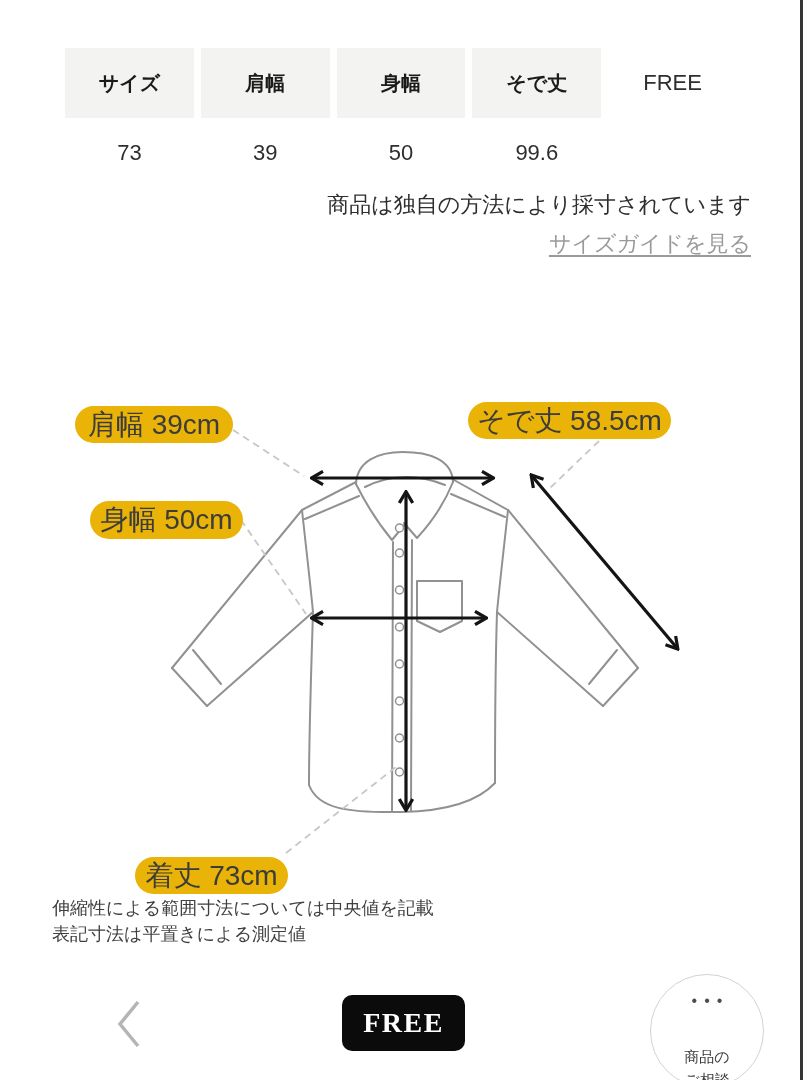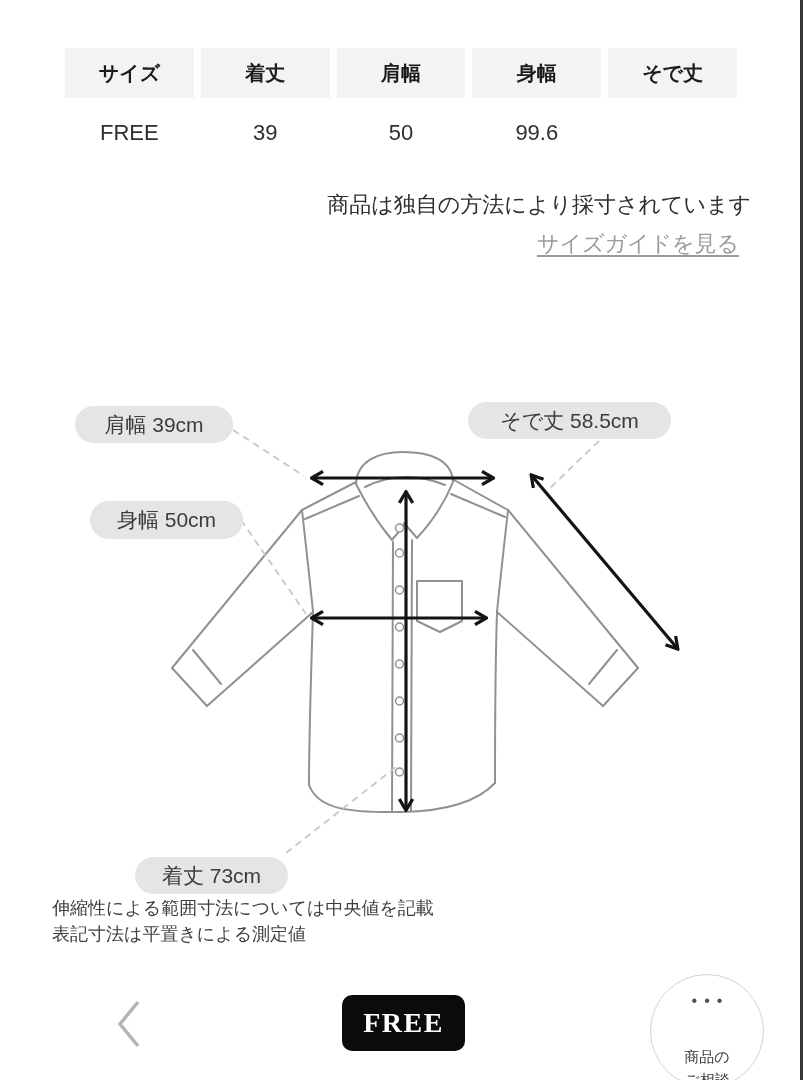--- a/index.html
+++ b/index.html
@@ -13,48 +13,48 @@
     color: #2b2b2b;
   }
   
   .size-table {
     position: absolute; left: 65px; top: 48px; width: 672px;
     display: grid;
     grid-template-columns: repeat(5, 1fr);
     column-gap: 7px;
   }
   .size-table .th {
-    height: 50px;
+    height: 70px;
     background: #f3f3f1;
     display: flex; align-items: center; justify-content: center;
     font-size: 20px; font-weight: bold; color: #1b1b1b;
   }
   .size-table .td {
     height: 70px;
     display: flex; align-items: center; justify-content: center;
     font-size: 22px; color: #2e2e2e;
   }
   
   .measure-note {
     position: absolute; right: 52px; top: 190px;
     font-size: 22px; color: #2e2e2e; white-space: nowrap;
   }
   .size-guide-link {
-    position: absolute; right: 64px; top: 229px;
+    position: absolute; right: 52px; top: 229px;
     font-size: 22px; color: #9a9a9a;
     text-decoration: underline; text-underline-offset: 4px;
     white-space: nowrap; cursor: pointer;
   }
   
   .diagram-svg { position: absolute; left: 0; top: 385px; }
   .pill {
     position: absolute;
-    background: #e5e5e5; border-radius: 19px;
-    display: flex; align-items: center; justify-content: center;
-    font-size: 21px; color: #3c3c3c; white-space: nowrap;
+    background: #eab308; border-radius: 19px;
+    display: flex; align-items: center; justify-content: center;
+    font-size: 28px; color: #3c3c3c; white-space: nowrap;
   }
   .pill-shoulder { left: 75px;  top: 406px; width: 158px; height: 37px; }
   .pill-sleeve   { left: 468px; top: 402px; width: 203px; height: 37px; }
   .pill-width    { left: 90px;  top: 501px; width: 153px; height: 38px; }
   .pill-length   { left: 135px; top: 857px; width: 153px; height: 37px; }
   .diagram-footnote {
     position: absolute; left: 52px; top: 895px;
     font-size: 18px; line-height: 26px; color: #3f3f3f;
   }
   
@@ -83,25 +83,25 @@
     margin-bottom: 4px; text-indent: 7px;
   }
   .consult-text { font-size: 15px; line-height: 1.5; color: #3c3c3c; text-align: center; margin-top: 32px; }
   .right-edge { position: absolute; right: 0; top: 0; width: 3px; height: 1080px; background: #353535; }
 </style>
 </head>
 <body>
 
 <div class="size-table">
   <div class="th">サイズ</div>
-  <div class="th">着丈</div>
   <div class="th">肩幅</div>
   <div class="th">身幅</div>
   <div class="th">そで丈</div>
   <div class="td">FREE</div>
+  <div class="td">73</div>
   <div class="td">39</div>
   <div class="td">50</div>
   <div class="td">99.6</div>
 </div>
 
 <div class="measure-note">商品は独自の方法により採寸されています</div>
 <a class="size-guide-link">サイズガイドを見る</a>
 
 <svg class="diagram-svg" width="803" height="530" viewBox="0 0 803 530">
   <defs>

